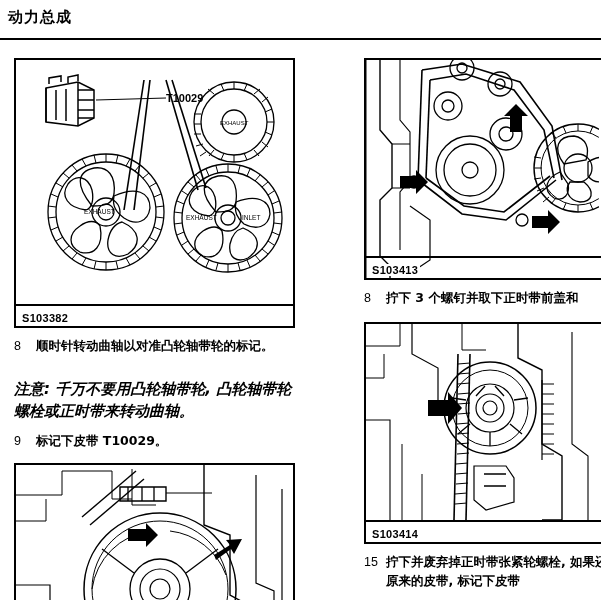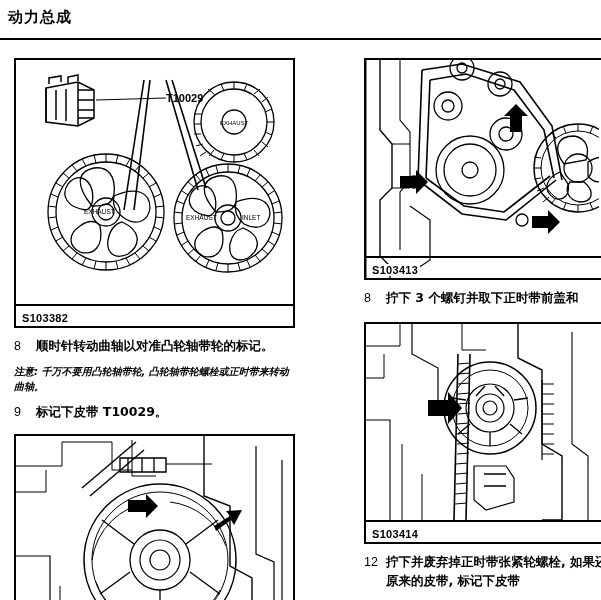--- a/index.html
+++ b/index.html
@@ -86,22 +86,22 @@
   .step-num {
     width: 22px;
     flex: 0 0 22px;
     font-family: "Liberation Sans", sans-serif;
   }
   .step-text {
     flex: 1 1 auto;
     font-weight: bold;
   }
   .note {
-    margin-top: 8px;
-    font-size: 10px;
+    margin-top: 22px;
+    font-size: 15px;
     line-height: 1.5;
     font-style: italic;
     font-weight: bold;
   }
   .clipped-bottom {
     
   }
 </style>
 </head>
 <body>
@@ -369,17 +369,17 @@
 
         <g fill="#000" stroke="none">
           <path d="M62 76 L82 76 L82 68 L96 84 L82 100 L82 92 L62 92 Z"></path>
         </g>
       </svg>
       <div class="fig-divider"></div>
       <div class="fig-label">S103414</div>
     </div>
 
     <div class="step">
-      <div class="step-num">12</div>
+      <div class="step-num">15</div>
       <div class="step-text">拧下并废弃掉正时带张紧轮螺栓, 如果还要装原来的皮带, 标记下皮带</div>
     </div>
   </div>
 </div>
 
 </body></html>

